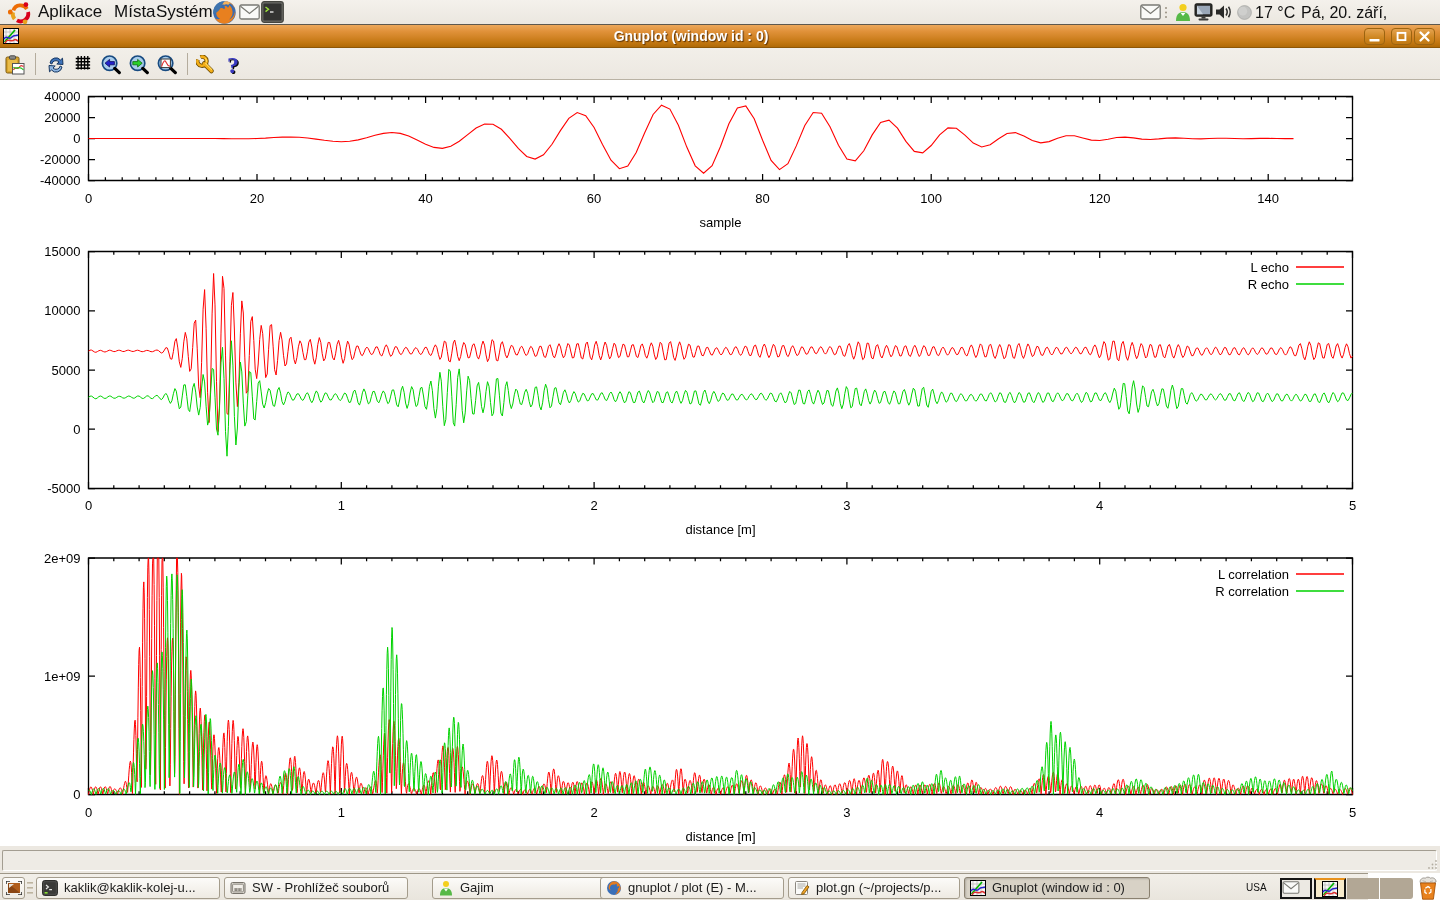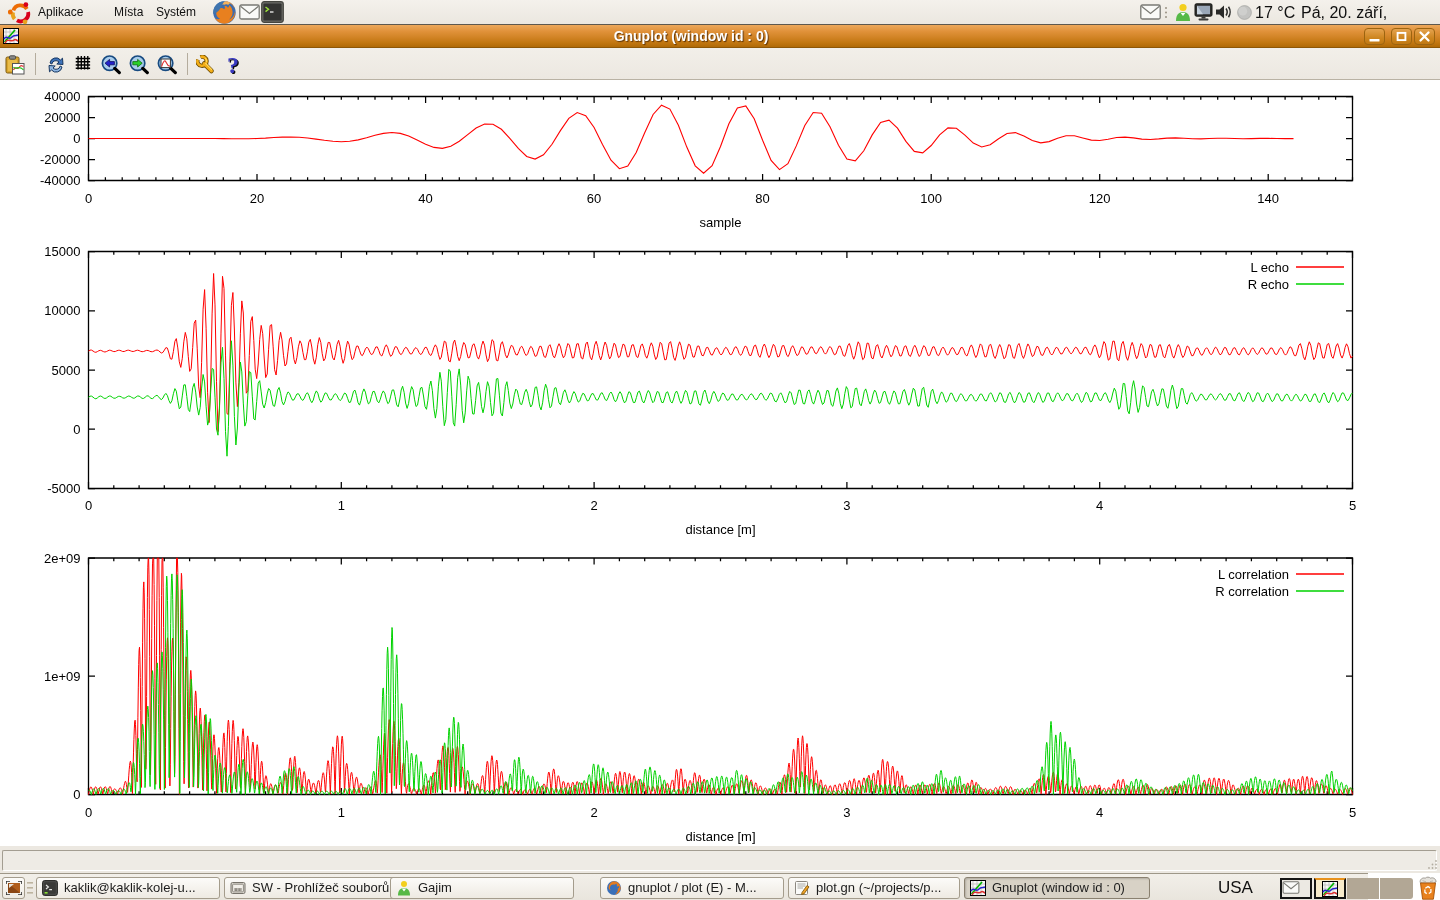--- a/index.html
+++ b/index.html
@@ -1,19 +1,19 @@
 <!DOCTYPE html>
 <html><head><meta charset="utf-8"><title>Gnuplot</title><style>
 *{margin:0;padding:0;box-sizing:border-box}
 html,body{width:1440px;height:900px;overflow:hidden;font-family:'Liberation Sans',sans-serif}
 #screen{position:relative;width:1440px;height:900px;background:#fff}
 
 #paneltop{position:absolute;left:0;top:0;width:1440px;height:25px;
  background:linear-gradient(#f4f1ec,#ebe7e0);border-bottom:1px solid #5e584e}
-.menu{position:absolute;top:0;height:16px;line-height:24px;font-size:12px;color:#101010}
+.menu{position:absolute;top:0;height:16px;line-height:24px;font-size:17px;color:#101010}
 #paneltop svg{position:absolute;top:1px}
 .trayico{position:absolute}
 #clock{position:absolute;top:0;height:24px;line-height:25px;font-size:16px;color:#101010}
 
 #titlebar{position:absolute;left:0;top:25px;width:1440px;height:23px;
  background:linear-gradient(#eca85b 0%,#e09139 30%,#d28426 55%,#c27711 80%,#b06a07 100%);
  border-bottom:1px solid #8e5706}
 #title{position:absolute;left:0;top:0;width:1382px;text-align:center;line-height:23px;
  font-size:14px;font-weight:bold;color:#fff;text-shadow:1px 1px 1px rgba(60,30,0,.75)}
 .winbtn{position:absolute;top:3px;width:21px;height:17px;border:1px solid #9c6410;border-radius:4px;
@@ -27,21 +27,21 @@
 #statusin{position:absolute;left:2px;top:4px;width:1435px;height:21px;background:#eeebe5;
  border:1px solid #a39d91;border-right-color:#fff;border-bottom-color:#fff;border-radius:2px}
 
 #panelbot{position:absolute;left:0;top:873px;width:1368px;height:27px;
  background:linear-gradient(#f2efe9,#e9e5dd);border-top:1px solid #9e9788}
 .task{position:absolute;top:3px;height:22px;border:1px solid #a49c8c;border-radius:3px;
  background:linear-gradient(#fcfbf9,#eeeae2);font-size:13px;color:#1c1c1c;line-height:20px;white-space:nowrap;overflow:hidden}
 .task.active{background:#d8d2c6;border-color:#8a8170;box-shadow:inset 1px 1px 2px rgba(0,0,0,.18)}
 .task .ic{position:absolute;left:5px;top:2px;width:16px;height:16px}
 .task .tx{position:absolute;left:27px;top:0;right:2px}
-#usa{position:absolute;top:3px;left:1218px;font-size:17px;line-height:22px;color:#101010}
+#usa{position:absolute;top:3px;left:1246px;font-size:10px;line-height:22px;color:#101010}
 .trbox{position:absolute;top:4px;width:32px;height:21px;border:2px solid #151515;background:#ece9e3}
 </style></head>
 <body>
 <div id="screen">
 <svg width="1440" height="766" viewBox="0 80 1440 766" style="position:absolute;left:0;top:80px;font-family:'Liberation Sans',sans-serif;font-size:13px;fill:#000">
       <rect x="0" y="80" width="1440" height="766" fill="#ffffff"></rect>
       <path d="M88.5,180.5L88.5,174.0M88.5,96.5L88.5,103.0M105.4,180.5L105.4,177.3M105.4,96.5L105.4,99.7M122.2,180.5L122.2,177.3M122.2,96.5L122.2,99.7M139.1,180.5L139.1,177.3M139.1,96.5L139.1,99.7M155.9,180.5L155.9,177.3M155.9,96.5L155.9,99.7M172.8,180.5L172.8,177.3M172.8,96.5L172.8,99.7M189.6,180.5L189.6,177.3M189.6,96.5L189.6,99.7M206.5,180.5L206.5,177.3M206.5,96.5L206.5,99.7M223.3,180.5L223.3,177.3M223.3,96.5L223.3,99.7M240.2,180.5L240.2,177.3M240.2,96.5L240.2,99.7M257.0,180.5L257.0,174.0M257.0,96.5L257.0,103.0M273.9,180.5L273.9,177.3M273.9,96.5L273.9,99.7M290.7,180.5L290.7,177.3M290.7,96.5L290.7,99.7M307.6,180.5L307.6,177.3M307.6,96.5L307.6,99.7M324.4,180.5L324.4,177.3M324.4,96.5L324.4,99.7M341.3,180.5L341.3,177.3M341.3,96.5L341.3,99.7M358.2,180.5L358.2,177.3M358.2,96.5L358.2,99.7M375.0,180.5L375.0,177.3M375.0,96.5L375.0,99.7M391.9,180.5L391.9,177.3M391.9,96.5L391.9,99.7M408.7,180.5L408.7,177.3M408.7,96.5L408.7,99.7M425.6,180.5L425.6,174.0M425.6,96.5L425.6,103.0M442.4,180.5L442.4,177.3M442.4,96.5L442.4,99.7M459.3,180.5L459.3,177.3M459.3,96.5L459.3,99.7M476.1,180.5L476.1,177.3M476.1,96.5L476.1,99.7M493.0,180.5L493.0,177.3M493.0,96.5L493.0,99.7M509.8,180.5L509.8,177.3M509.8,96.5L509.8,99.7M526.7,180.5L526.7,177.3M526.7,96.5L526.7,99.7M543.5,180.5L543.5,177.3M543.5,96.5L543.5,99.7M560.4,180.5L560.4,177.3M560.4,96.5L560.4,99.7M577.2,180.5L577.2,177.3M577.2,96.5L577.2,99.7M594.1,180.5L594.1,174.0M594.1,96.5L594.1,103.0M611.0,180.5L611.0,177.3M611.0,96.5L611.0,99.7M627.8,180.5L627.8,177.3M627.8,96.5L627.8,99.7M644.7,180.5L644.7,177.3M644.7,96.5L644.7,99.7M661.5,180.5L661.5,177.3M661.5,96.5L661.5,99.7M678.4,180.5L678.4,177.3M678.4,96.5L678.4,99.7M695.2,180.5L695.2,177.3M695.2,96.5L695.2,99.7M712.1,180.5L712.1,177.3M712.1,96.5L712.1,99.7M728.9,180.5L728.9,177.3M728.9,96.5L728.9,99.7M745.8,180.5L745.8,177.3M745.8,96.5L745.8,99.7M762.6,180.5L762.6,174.0M762.6,96.5L762.6,103.0M779.5,180.5L779.5,177.3M779.5,96.5L779.5,99.7M796.3,180.5L796.3,177.3M796.3,96.5L796.3,99.7M813.2,180.5L813.2,177.3M813.2,96.5L813.2,99.7M830.0,180.5L830.0,177.3M830.0,96.5L830.0,99.7M846.9,180.5L846.9,177.3M846.9,96.5L846.9,99.7M863.8,180.5L863.8,177.3M863.8,96.5L863.8,99.7M880.6,180.5L880.6,177.3M880.6,96.5L880.6,99.7M897.5,180.5L897.5,177.3M897.5,96.5L897.5,99.7M914.3,180.5L914.3,177.3M914.3,96.5L914.3,99.7M931.2,180.5L931.2,174.0M931.2,96.5L931.2,103.0M948.0,180.5L948.0,177.3M948.0,96.5L948.0,99.7M964.9,180.5L964.9,177.3M964.9,96.5L964.9,99.7M981.7,180.5L981.7,177.3M981.7,96.5L981.7,99.7M998.6,180.5L998.6,177.3M998.6,96.5L998.6,99.7M1015.4,180.5L1015.4,177.3M1015.4,96.5L1015.4,99.7M1032.3,180.5L1032.3,177.3M1032.3,96.5L1032.3,99.7M1049.1,180.5L1049.1,177.3M1049.1,96.5L1049.1,99.7M1066.0,180.5L1066.0,177.3M1066.0,96.5L1066.0,99.7M1082.8,180.5L1082.8,177.3M1082.8,96.5L1082.8,99.7M1099.7,180.5L1099.7,174.0M1099.7,96.5L1099.7,103.0M1116.6,180.5L1116.6,177.3M1116.6,96.5L1116.6,99.7M1133.4,180.5L1133.4,177.3M1133.4,96.5L1133.4,99.7M1150.3,180.5L1150.3,177.3M1150.3,96.5L1150.3,99.7M1167.1,180.5L1167.1,177.3M1167.1,96.5L1167.1,99.7M1184.0,180.5L1184.0,177.3M1184.0,96.5L1184.0,99.7M1200.8,180.5L1200.8,177.3M1200.8,96.5L1200.8,99.7M1217.7,180.5L1217.7,177.3M1217.7,96.5L1217.7,99.7M1234.5,180.5L1234.5,177.3M1234.5,96.5L1234.5,99.7M1251.4,180.5L1251.4,177.3M1251.4,96.5L1251.4,99.7M1268.2,180.5L1268.2,174.0M1268.2,96.5L1268.2,103.0M1285.1,180.5L1285.1,177.3M1285.1,96.5L1285.1,99.7M1301.9,180.5L1301.9,177.3M1301.9,96.5L1301.9,99.7M1318.8,180.5L1318.8,177.3M1318.8,96.5L1318.8,99.7M1335.6,180.5L1335.6,177.3M1335.6,96.5L1335.6,99.7M1352.5,180.5L1352.5,177.3M1352.5,96.5L1352.5,99.7M88.5,488.5L88.5,482.0M88.5,251.5L88.5,258.0M113.8,488.5L113.8,485.3M113.8,251.5L113.8,254.7M139.1,488.5L139.1,485.3M139.1,251.5L139.1,254.7M164.3,488.5L164.3,485.3M164.3,251.5L164.3,254.7M189.6,488.5L189.6,485.3M189.6,251.5L189.6,254.7M214.9,488.5L214.9,485.3M214.9,251.5L214.9,254.7M240.2,488.5L240.2,485.3M240.2,251.5L240.2,254.7M265.5,488.5L265.5,485.3M265.5,251.5L265.5,254.7M290.7,488.5L290.7,485.3M290.7,251.5L290.7,254.7M316.0,488.5L316.0,485.3M316.0,251.5L316.0,254.7M341.3,488.5L341.3,482.0M341.3,251.5L341.3,258.0M366.6,488.5L366.6,485.3M366.6,251.5L366.6,254.7M391.9,488.5L391.9,485.3M391.9,251.5L391.9,254.7M417.1,488.5L417.1,485.3M417.1,251.5L417.1,254.7M442.4,488.5L442.4,485.3M442.4,251.5L442.4,254.7M467.7,488.5L467.7,485.3M467.7,251.5L467.7,254.7M493.0,488.5L493.0,485.3M493.0,251.5L493.0,254.7M518.3,488.5L518.3,485.3M518.3,251.5L518.3,254.7M543.5,488.5L543.5,485.3M543.5,251.5L543.5,254.7M568.8,488.5L568.8,485.3M568.8,251.5L568.8,254.7M594.1,488.5L594.1,482.0M594.1,251.5L594.1,258.0M619.4,488.5L619.4,485.3M619.4,251.5L619.4,254.7M644.7,488.5L644.7,485.3M644.7,251.5L644.7,254.7M669.9,488.5L669.9,485.3M669.9,251.5L669.9,254.7M695.2,488.5L695.2,485.3M695.2,251.5L695.2,254.7M720.5,488.5L720.5,485.3M720.5,251.5L720.5,254.7M745.8,488.5L745.8,485.3M745.8,251.5L745.8,254.7M771.1,488.5L771.1,485.3M771.1,251.5L771.1,254.7M796.3,488.5L796.3,485.3M796.3,251.5L796.3,254.7M821.6,488.5L821.6,485.3M821.6,251.5L821.6,254.7M846.9,488.5L846.9,482.0M846.9,251.5L846.9,258.0M872.2,488.5L872.2,485.3M872.2,251.5L872.2,254.7M897.5,488.5L897.5,485.3M897.5,251.5L897.5,254.7M922.7,488.5L922.7,485.3M922.7,251.5L922.7,254.7M948.0,488.5L948.0,485.3M948.0,251.5L948.0,254.7M973.3,488.5L973.3,485.3M973.3,251.5L973.3,254.7M998.6,488.5L998.6,485.3M998.6,251.5L998.6,254.7M1023.9,488.5L1023.9,485.3M1023.9,251.5L1023.9,254.7M1049.1,488.5L1049.1,485.3M1049.1,251.5L1049.1,254.7M1074.4,488.5L1074.4,485.3M1074.4,251.5L1074.4,254.7M1099.7,488.5L1099.7,482.0M1099.7,251.5L1099.7,258.0M1125.0,488.5L1125.0,485.3M1125.0,251.5L1125.0,254.7M1150.3,488.5L1150.3,485.3M1150.3,251.5L1150.3,254.7M1175.5,488.5L1175.5,485.3M1175.5,251.5L1175.5,254.7M1200.8,488.5L1200.8,485.3M1200.8,251.5L1200.8,254.7M1226.1,488.5L1226.1,485.3M1226.1,251.5L1226.1,254.7M1251.4,488.5L1251.4,485.3M1251.4,251.5L1251.4,254.7M1276.7,488.5L1276.7,485.3M1276.7,251.5L1276.7,254.7M1301.9,488.5L1301.9,485.3M1301.9,251.5L1301.9,254.7M1327.2,488.5L1327.2,485.3M1327.2,251.5L1327.2,254.7M1352.5,488.5L1352.5,482.0M1352.5,251.5L1352.5,258.0M88.5,794.5L88.5,788.0M88.5,558.0L88.5,564.5M113.8,794.5L113.8,791.3M113.8,558.0L113.8,561.2M139.1,794.5L139.1,791.3M139.1,558.0L139.1,561.2M164.3,794.5L164.3,791.3M164.3,558.0L164.3,561.2M189.6,794.5L189.6,791.3M189.6,558.0L189.6,561.2M214.9,794.5L214.9,791.3M214.9,558.0L214.9,561.2M240.2,794.5L240.2,791.3M240.2,558.0L240.2,561.2M265.5,794.5L265.5,791.3M265.5,558.0L265.5,561.2M290.7,794.5L290.7,791.3M290.7,558.0L290.7,561.2M316.0,794.5L316.0,791.3M316.0,558.0L316.0,561.2M341.3,794.5L341.3,788.0M341.3,558.0L341.3,564.5M366.6,794.5L366.6,791.3M366.6,558.0L366.6,561.2M391.9,794.5L391.9,791.3M391.9,558.0L391.9,561.2M417.1,794.5L417.1,791.3M417.1,558.0L417.1,561.2M442.4,794.5L442.4,791.3M442.4,558.0L442.4,561.2M467.7,794.5L467.7,791.3M467.7,558.0L467.7,561.2M493.0,794.5L493.0,791.3M493.0,558.0L493.0,561.2M518.3,794.5L518.3,791.3M518.3,558.0L518.3,561.2M543.5,794.5L543.5,791.3M543.5,558.0L543.5,561.2M568.8,794.5L568.8,791.3M568.8,558.0L568.8,561.2M594.1,794.5L594.1,788.0M594.1,558.0L594.1,564.5M619.4,794.5L619.4,791.3M619.4,558.0L619.4,561.2M644.7,794.5L644.7,791.3M644.7,558.0L644.7,561.2M669.9,794.5L669.9,791.3M669.9,558.0L669.9,561.2M695.2,794.5L695.2,791.3M695.2,558.0L695.2,561.2M720.5,794.5L720.5,791.3M720.5,558.0L720.5,561.2M745.8,794.5L745.8,791.3M745.8,558.0L745.8,561.2M771.1,794.5L771.1,791.3M771.1,558.0L771.1,561.2M796.3,794.5L796.3,791.3M796.3,558.0L796.3,561.2M821.6,794.5L821.6,791.3M821.6,558.0L821.6,561.2M846.9,794.5L846.9,788.0M846.9,558.0L846.9,564.5M872.2,794.5L872.2,791.3M872.2,558.0L872.2,561.2M897.5,794.5L897.5,791.3M897.5,558.0L897.5,561.2M922.7,794.5L922.7,791.3M922.7,558.0L922.7,561.2M948.0,794.5L948.0,791.3M948.0,558.0L948.0,561.2M973.3,794.5L973.3,791.3M973.3,558.0L973.3,561.2M998.6,794.5L998.6,791.3M998.6,558.0L998.6,561.2M1023.9,794.5L1023.9,791.3M1023.9,558.0L1023.9,561.2M1049.1,794.5L1049.1,791.3M1049.1,558.0L1049.1,561.2M1074.4,794.5L1074.4,791.3M1074.4,558.0L1074.4,561.2M1099.7,794.5L1099.7,788.0M1099.7,558.0L1099.7,564.5M1125.0,794.5L1125.0,791.3M1125.0,558.0L1125.0,561.2M1150.3,794.5L1150.3,791.3M1150.3,558.0L1150.3,561.2M1175.5,794.5L1175.5,791.3M1175.5,558.0L1175.5,561.2M1200.8,794.5L1200.8,791.3M1200.8,558.0L1200.8,561.2M1226.1,794.5L1226.1,791.3M1226.1,558.0L1226.1,561.2M1251.4,794.5L1251.4,791.3M1251.4,558.0L1251.4,561.2M1276.7,794.5L1276.7,791.3M1276.7,558.0L1276.7,561.2M1301.9,794.5L1301.9,791.3M1301.9,558.0L1301.9,561.2M1327.2,794.5L1327.2,791.3M1327.2,558.0L1327.2,561.2M1352.5,794.5L1352.5,788.0M1352.5,558.0L1352.5,564.5M88.5,180.5L95.0,180.5M1352.5,180.5L1346.0,180.5M88.5,159.5L95.0,159.5M1352.5,159.5L1346.0,159.5M88.5,138.5L95.0,138.5M1352.5,138.5L1346.0,138.5M88.5,117.5L95.0,117.5M1352.5,117.5L1346.0,117.5M88.5,96.5L95.0,96.5M1352.5,96.5L1346.0,96.5M88.5,488.5L95.0,488.5M1352.5,488.5L1346.0,488.5M88.5,429.2L95.0,429.2M1352.5,429.2L1346.0,429.2M88.5,370.0L95.0,370.0M1352.5,370.0L1346.0,370.0M88.5,310.8L95.0,310.8M1352.5,310.8L1346.0,310.8M88.5,251.5L95.0,251.5M1352.5,251.5L1346.0,251.5M88.5,794.5L95.0,794.5M1352.5,794.5L1346.0,794.5M88.5,676.2L95.0,676.2M1352.5,676.2L1346.0,676.2M88.5,558.0L95.0,558.0M1352.5,558.0L1346.0,558.0" stroke="#000" stroke-width="1.25" fill="none"></path>
       <path d="M88.5,96.5H1352.5V180.5H88.5Z M88.5,251.5H1352.5V488.5H88.5Z M88.5,558H1352.5V794.5H88.5Z" fill="none" stroke="#000" stroke-width="1.3"></path>
       <path d="M88.5,138.5L96.9,138.5L105.4,138.5L113.8,138.5L122.2,138.5L130.6,138.5L139.1,138.5L147.5,138.5L155.9,138.5L164.3,138.5L172.8,138.5L181.2,138.5L189.6,138.5L198.0,138.5L206.5,138.5L214.9,138.5L223.3,138.6L231.8,138.7L240.2,138.8L248.6,138.8L257.0,138.5L265.5,138.1L273.9,137.5L282.3,137.1L290.7,137.0L299.2,137.3L307.6,138.0L316.0,139.1L324.4,140.3L332.9,141.3L341.3,141.7L349.7,141.3L358.2,139.9L366.6,137.7L375.0,135.3L383.4,133.4L391.9,132.5L400.3,133.4L408.7,136.0L417.1,140.0L425.6,144.2L434.0,147.4L442.4,148.4L450.8,146.3L459.3,141.3L467.7,134.6L476.1,128.0L484.6,124.0L493.0,124.3L501.4,129.3L509.8,138.3L518.3,148.4L526.7,156.4L535.1,159.1L543.5,154.8L552.0,144.3L560.4,130.6L568.8,118.4L577.2,112.5L585.7,115.7L594.1,127.5L602.5,144.4L611.0,160.2L619.4,168.7L627.8,166.1L636.2,152.5L644.7,132.8L653.1,114.5L661.5,105.2L669.9,109.1L678.4,125.2L686.8,147.1L695.2,165.8L703.6,173.2L712.1,165.7L720.5,146.5L728.9,123.8L737.4,107.9L745.8,105.9L754.2,118.7L762.6,140.2L771.1,160.4L779.5,169.6L787.9,163.7L796.3,145.9L804.8,125.5L813.2,112.5L821.6,113.2L830.0,126.7L838.5,145.2L846.9,159.0L855.3,160.9L863.8,150.8L872.2,134.9L880.6,122.5L889.0,120.1L897.5,128.2L905.9,141.4L914.3,151.4L922.7,152.8L931.2,145.5L939.6,134.9L948.0,127.9L956.4,128.3L964.9,135.1L973.3,143.1L981.7,147.0L990.2,144.7L998.6,138.7L1007.0,133.5L1015.4,132.6L1023.9,135.9L1032.3,140.5L1040.7,142.9L1049.1,141.6L1057.6,138.2L1066.0,135.7L1074.4,135.8L1082.8,138.0L1091.3,140.1L1099.7,140.5L1108.1,139.2L1116.6,137.5L1125.0,137.1L1133.4,137.9L1141.8,139.1L1150.3,139.5L1158.7,138.9L1167.1,138.1L1175.5,137.9L1184.0,138.3L1192.4,138.8L1200.8,138.9L1209.2,138.5L1217.7,138.2L1226.1,138.3L1234.5,138.5L1243.0,138.7L1251.4,138.6L1259.8,138.4L1268.2,138.4L1276.7,138.5L1285.1,138.6L1293.5,138.6" fill="none" stroke="#ff0000" stroke-width="1.1"></path>
       <g fill="none" stroke-width="1.0">
@@ -255,21 +255,21 @@
       </div>
  <div class="task" style="left:224px;width:184px">
         <svg class="ic" width="16" height="16" viewBox="0 0 16 16">
 <rect x="1" y="2.5" width="14" height="11" rx="1.5" fill="#d8d4cc" stroke="#77736b"></rect>
 <rect x="2.6" y="4.2" width="10.8" height="7.6" rx="0.8" fill="#f2efe9" stroke="#8f8b83"></rect>
 <rect x="4" y="8" width="8" height="3.4" fill="#b9b5ad"></rect>
 <path d="M5,9 H7 M8.5,9 H10.5 M5,10.3 H7 M8.5,10.3 H10.5" stroke="#6f6b63" stroke-width="0.8"></path>
 </svg>
         <div class="tx">SW - Prohlížeč souborů</div>
       </div>
- <div class="task" style="left:390px;width:184px">
+ <div class="task" style="left:432px;width:184px">
         <svg class="ic" width="16" height="16" viewBox="0 0 16 16">
 <circle cx="8" cy="4" r="3" fill="#f3cf1f"></circle>
 <path d="M2,15.5 C2,10 4.6,8 8,8 C11.4,8 14,10 14,15.5 Z" fill="#56b947"></path>
 <path d="M5.8,8.6 L8,11.4 L10.2,8.6" fill="#fff"></path>
 </svg>
         <div class="tx">Gajim</div>
       </div>
  <div class="task" style="left:600px;width:184px">
         <svg class="ic" width="16" height="16" viewBox="0 0 16 16">
 <circle cx="8" cy="8" r="7" fill="#3a6fb8"></circle>

